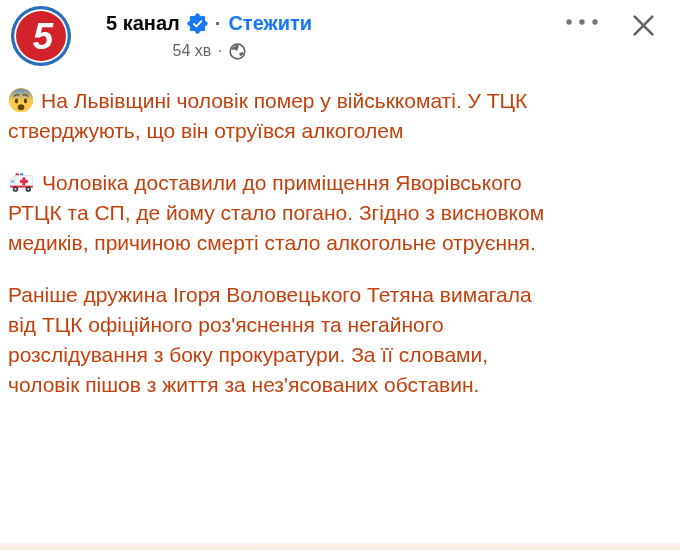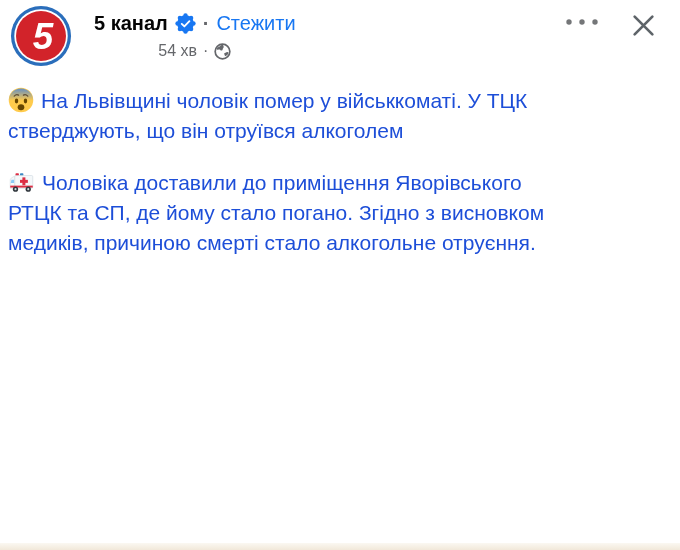--- a/index.html
+++ b/index.html
@@ -23,21 +23,21 @@
     align-items: flex-start;
   }
   .avatar-wrap {
     width: 62px;
     height: 62px;
     flex: 0 0 auto;
     cursor: pointer;
   }
   .avatar-wrap svg { display: block; }
   .header-info {
-    margin-left: 22px;
+    margin-left: 34px;
     padding-top: 6px;
   }
   .name-row {
     display: flex;
     align-items: center;
     font-size: 20px;
     line-height: 24px;
   }
   .channel-name {
     font-weight: 700;
@@ -48,21 +48,21 @@
     margin-left: 7px;
     display: inline-flex;
   }
   .name-sep {
     margin: 0 7px;
     color: #65676B;
     font-weight: 700;
   }
   .follow-link {
     color: #1877F2;
-    font-weight: 400;
+    font-weight: 700;
     cursor: pointer;
   }
   .meta-row {
     display: flex;
     align-items: center;
     margin-top: 7px;
     font-size: 16px;
     color: #65676B;
     justify-content: center;
   }
@@ -83,21 +83,21 @@
     right: 19px;
     padding: 2px;
     cursor: pointer;
     line-height: 0;
   }
   
   .post {
     padding: 19px 10px 0 8px;
     font-size: 21px;
     line-height: 30px;
-    color: #1d4ed8;
+    color: #c2410c;
   }
   .para {
     margin: 0 0 22px 0;
   }
   .para:last-child { margin-bottom: 0; }
   .para-text { white-space: pre-line; }
   .emoji {
     display: inline-block;
     vertical-align: -5px;
     margin-right: 7px;
@@ -216,16 +216,22 @@
         <circle cx="10" cy="28.2" r="3.5" fill="#31373D"></circle>
         <circle cx="10" cy="28.2" r="1.4" fill="#CCD6DD"></circle>
         <circle cx="27" cy="28.2" r="3.5" fill="#31373D"></circle>
         <circle cx="27" cy="28.2" r="1.4" fill="#CCD6DD"></circle>
       </svg>
     </span><span class="para-text">Чоловіка доставили до приміщення Яворівського
 РТЦК та СП, де йому стало погано. Згідно з висновком
 медиків, причиною смерті стало алкогольне отруєння.</span>
   </p>
 
+  <p class="para">
+    <span class="para-text">Раніше дружина Ігоря Воловецького Тетяна вимагала
+від ТЦК офіційного роз'яснення та негайного
+розслідування з боку прокуратури. За її словами,
+чоловік пішов з життя за нез'ясованих обставин.</span>
+  </p>
 
 </div>
 
 <div class="bottom-strip"></div>
 
 </body></html>

